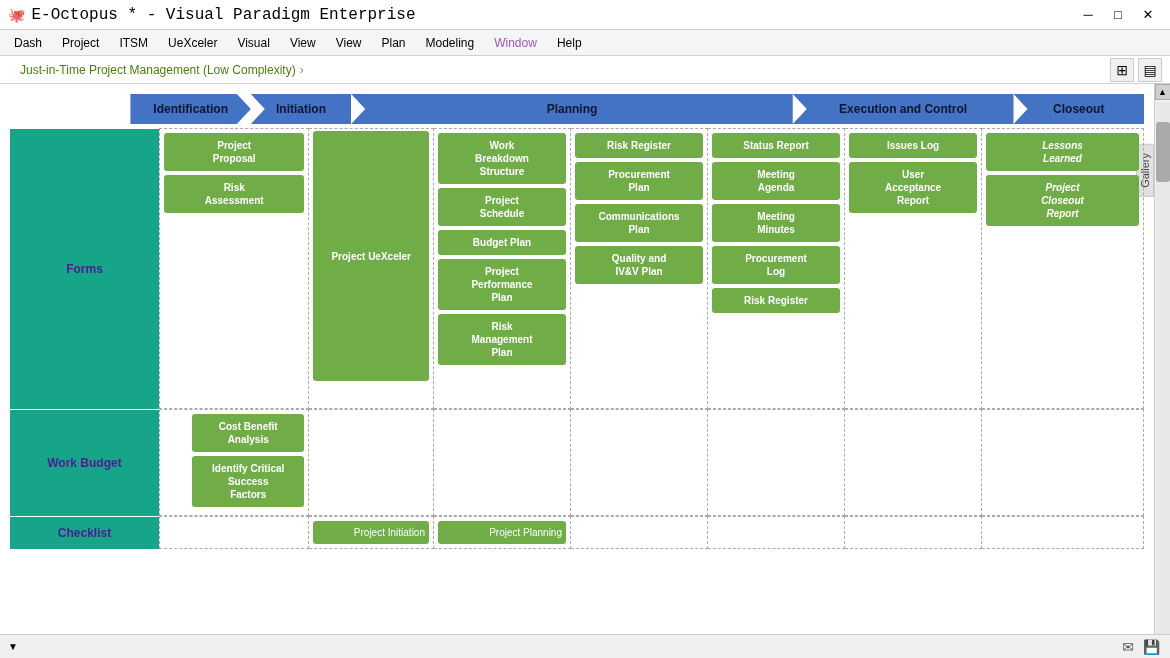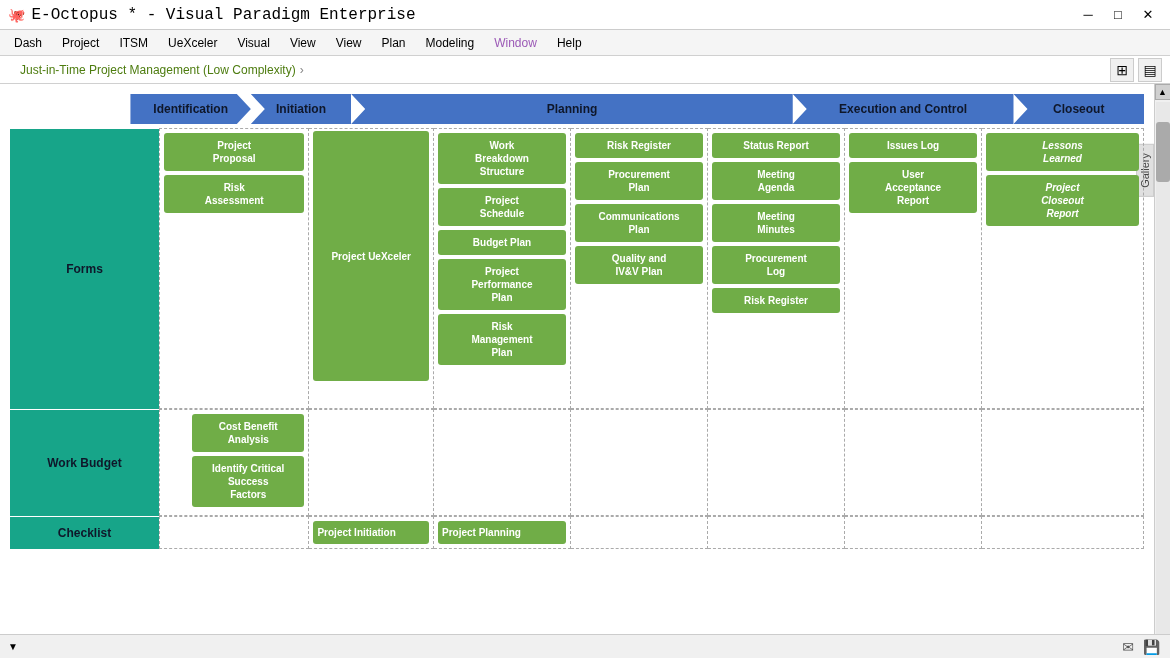--- a/index.html
+++ b/index.html
@@ -156,21 +156,21 @@
     .phase-header:first-child {
       clip-path: polygon(0 0, calc(100% - 14px) 0, 100% 50%, calc(100% - 14px) 100%, 0 100%);
     }
     .phase-header:last-child {
       clip-path: polygon(0 0, 100% 0, 100% 100%, 0 100%, 14px 50%);
     }
 
     
     .row-label {
       background: #17a589;
-      color: #0f172a;
+      color: #4c1d95;
       font-weight: bold;
       font-size: 12px;
       text-align: center;
       padding: 6px 4px;
       vertical-align: top;
     }
 
     
     .grid-cell {
       border: 1px dashed #aaa;
@@ -217,23 +217,23 @@
       width: 20px; height: 20px;
       cursor: pointer;
       display: flex; align-items: center; justify-content: center;
       font-size: 14px;
       color: #555;
     }
 
     .checklist-card {
       background: #70ad47;
       color: white;
-      text-align: left;
+      text-align: right;
       font-size: 10px;
-      font-weight: bold;
+      font-weight: normal;
       padding: 5px 4px;
       border-radius: 3px;
       cursor: pointer;
       line-height: 1.3;
     }
   </style>
 </head>
 <body>
 
 <div class="title-bar">

